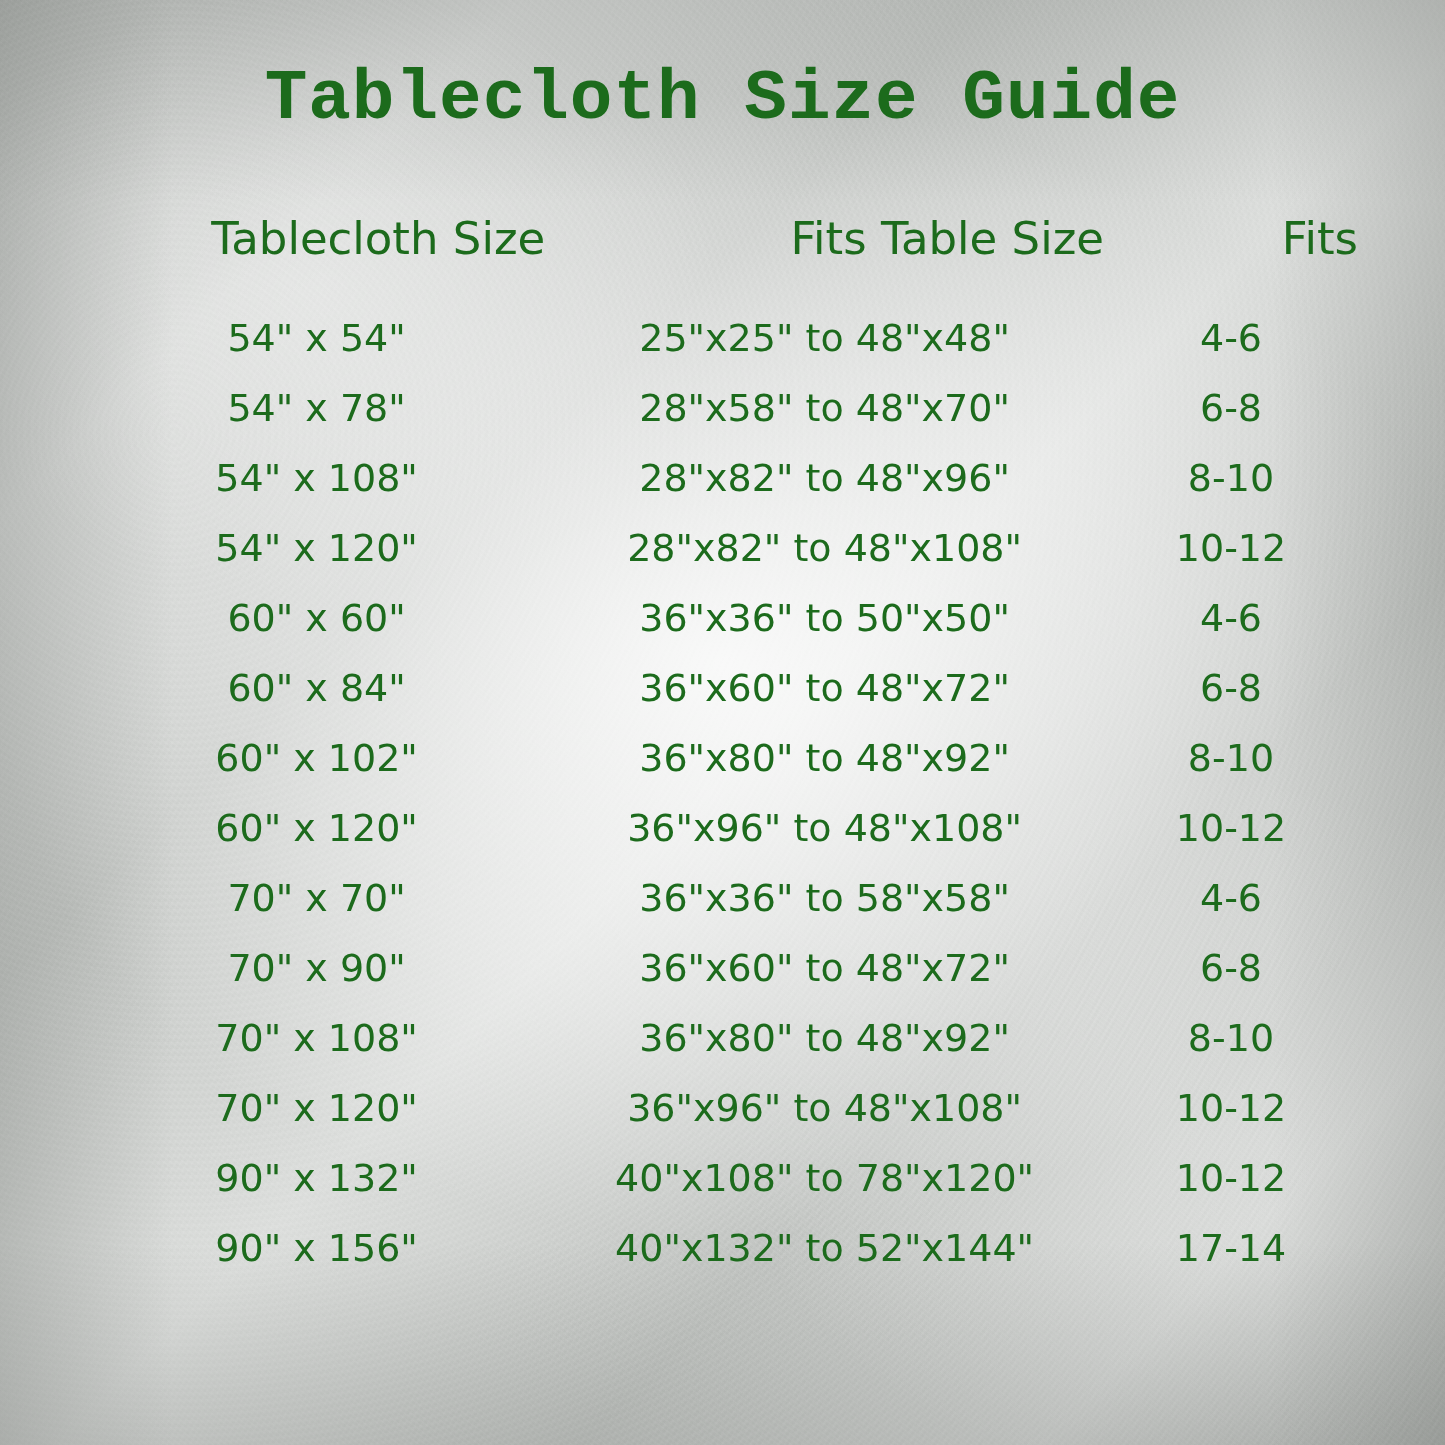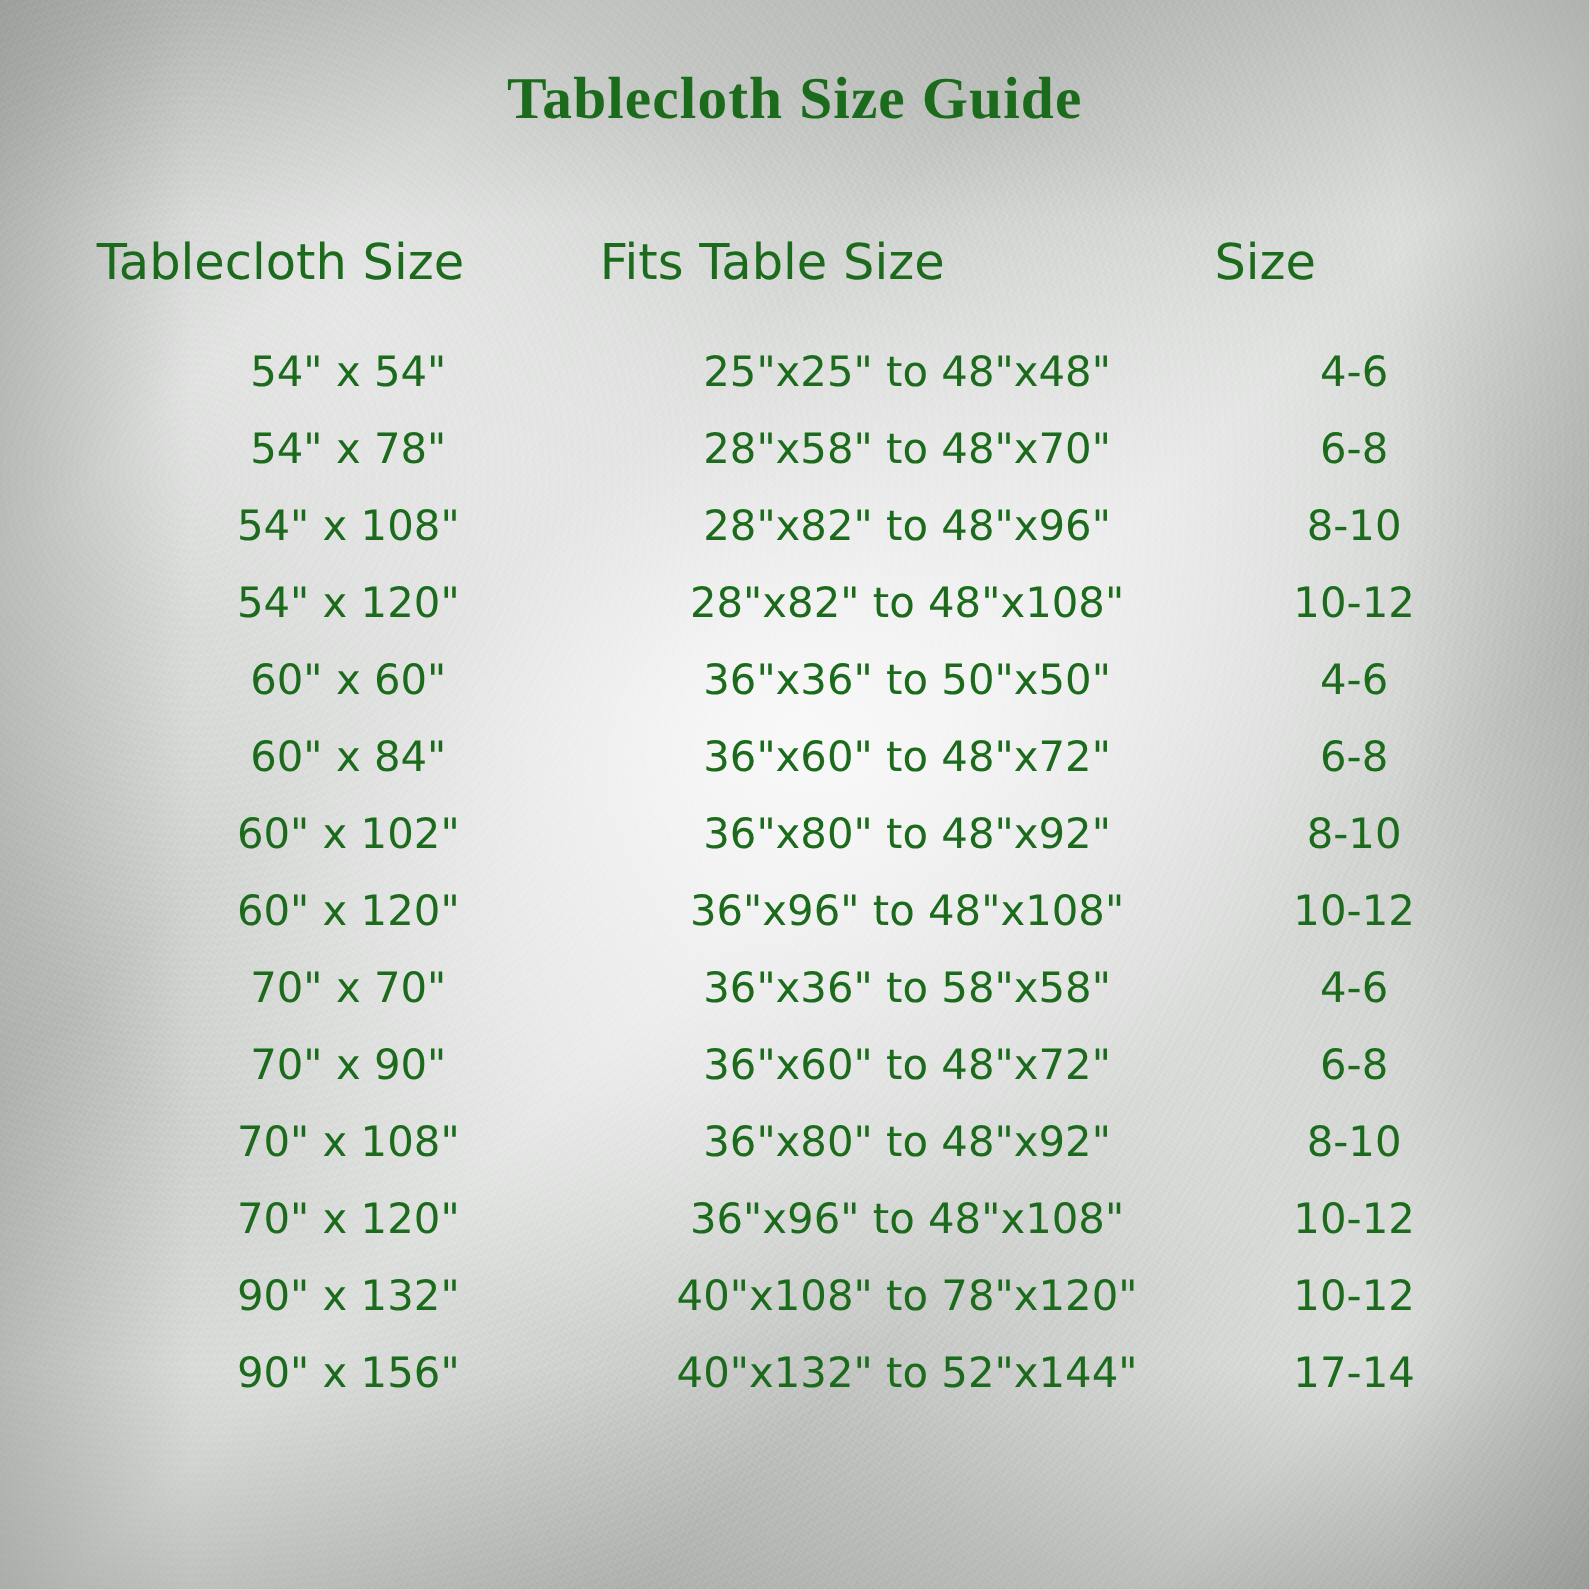--- a/index.html
+++ b/index.html
@@ -51,42 +51,42 @@
     z-index: 3;
     width: 100%;
     height: 100%;
   }
   .title {
     position: absolute;
     top: 60px;
     left: 0;
     width: 100%;
     text-align: center;
-    font-family: Liberation Serif, serif;
+    font-family: Liberation Mono, monospace;
     font-weight: bold;
-    font-size: 54px;
+    font-size: 71px;
     letter-spacing: 1px;
     color: #1c6b1c;
     line-height: 1.1;
     white-space: nowrap;
   }
   table.guide {
     position: absolute;
     top: 212px;
     left: 88px;
     width: 1270px;
     border-collapse: collapse;
     color: #1c6b1c;
   }
   table.guide th {
     font-family: "DejaVu Sans", sans-serif;
     font-weight: normal;
     font-size: 45px;
     padding: 0 0 38px 0;
-    text-align: left;
+    text-align: right;
     white-space: nowrap;
     color: #1c6b1c;
   }
   table.guide td {
     font-family: "DejaVu Sans", sans-serif;
     font-weight: normal;
     font-size: 38px;
     padding: 13px 0;
     text-align: center;
     white-space: nowrap;
@@ -107,21 +107,21 @@
     <table class="guide">
       <colgroup>
         <col class="c1">
         <col class="c2">
         <col class="c3">
       </colgroup>
       <thead>
         <tr>
           <th>Tablecloth Size</th>
           <th>Fits Table Size</th>
-          <th>Size</th>
+          <th>Fits</th>
         </tr>
       </thead>
       <tbody id="table-body">
           <tr>
             <td>54" x 54"</td>
             <td>25"x25" to 48"x48"</td>
             <td>4-6</td>
           </tr>
           <tr>
             <td>54" x 78"</td>

